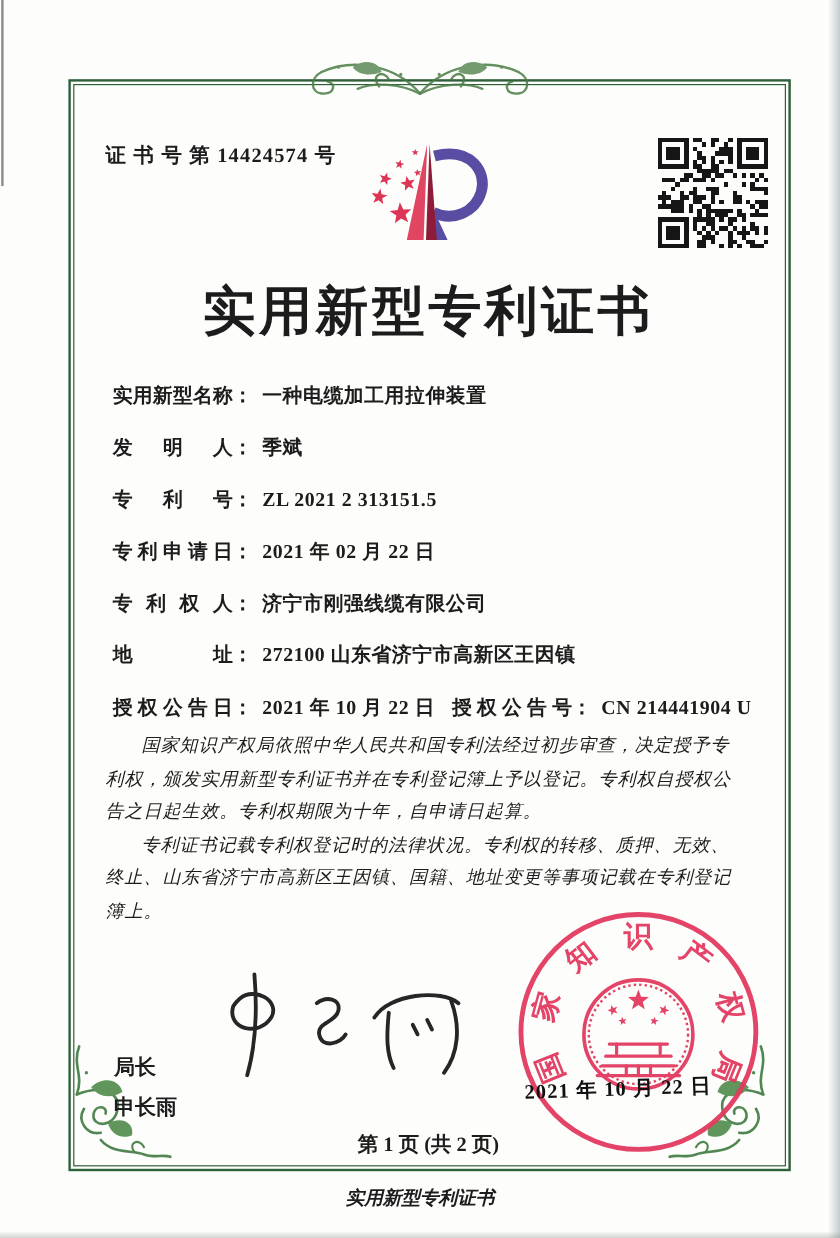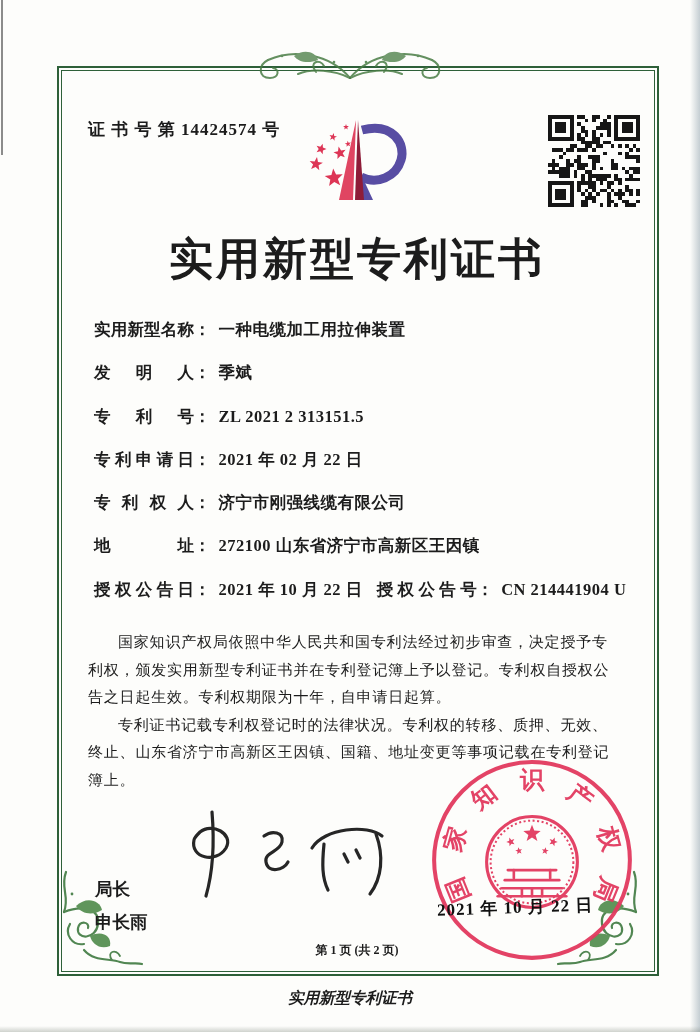--- a/index.html
+++ b/index.html
@@ -18,30 +18,30 @@
   .title{position:absolute;left:57px;top:230px;width:600px;text-align:center;
          font-size:44px;font-weight:900;letter-spacing:3px;}
 
   .fields{position:absolute;left:94px;top:319px;width:540px;}
   .frow{display:flex;align-items:baseline;height:22px;margin-bottom:21.3px;font-size:16.5px;font-weight:700;white-space:nowrap;}
   .jlabel{display:inline-flex;justify-content:space-between;width:100px;}
   .fcolon{margin-right:8px;}
   .fvalue{letter-spacing:.5px;text-align:right;}
   .pair2{display:inline-flex;align-items:baseline;margin-left:14px;}
 
-  .paras{position:absolute;left:88px;top:629px;width:528px;font-size:15px;line-height:27.6px;
-         letter-spacing:.8px;font-weight:500;}
+  .paras{position:absolute;left:88px;top:609px;width:528px;font-size:15px;line-height:27.6px;
+         letter-spacing:.8px;font-style:italic;font-weight:500;}
   .paras p{margin:0;text-indent:2em;}
 
   .signer{position:absolute;left:95px;top:833px;font-size:17.5px;font-weight:600;line-height:33px;margin-top:40px;}
 
   .seal-date{position:absolute;left:437px;top:896px;font-size:17px;font-weight:600;
              letter-spacing:1px;transform:rotate(-2deg);color:#111;}
 
-  .page-info{position:absolute;left:57px;top:942px;width:600px;text-align:center;font-size:12px;font-weight:700;}
+  .page-info{position:absolute;left:57px;top:942px;width:600px;text-align:center;font-size:17px;font-weight:700;}
   .back-note{position:absolute;left:0;top:988px;width:700px;text-align:center;font-size:15.5px;font-weight:700;font-style:italic;}
 
   svg{display:block;}
   .abs{position:absolute;}
   .seal-char{fill:#e23a5f;font-size:24px;font-weight:700;font-family:"Liberation Serif",serif;}
   .corner-right{transform:scaleX(-1);}
 </style>
 </head>
 <body>
 

